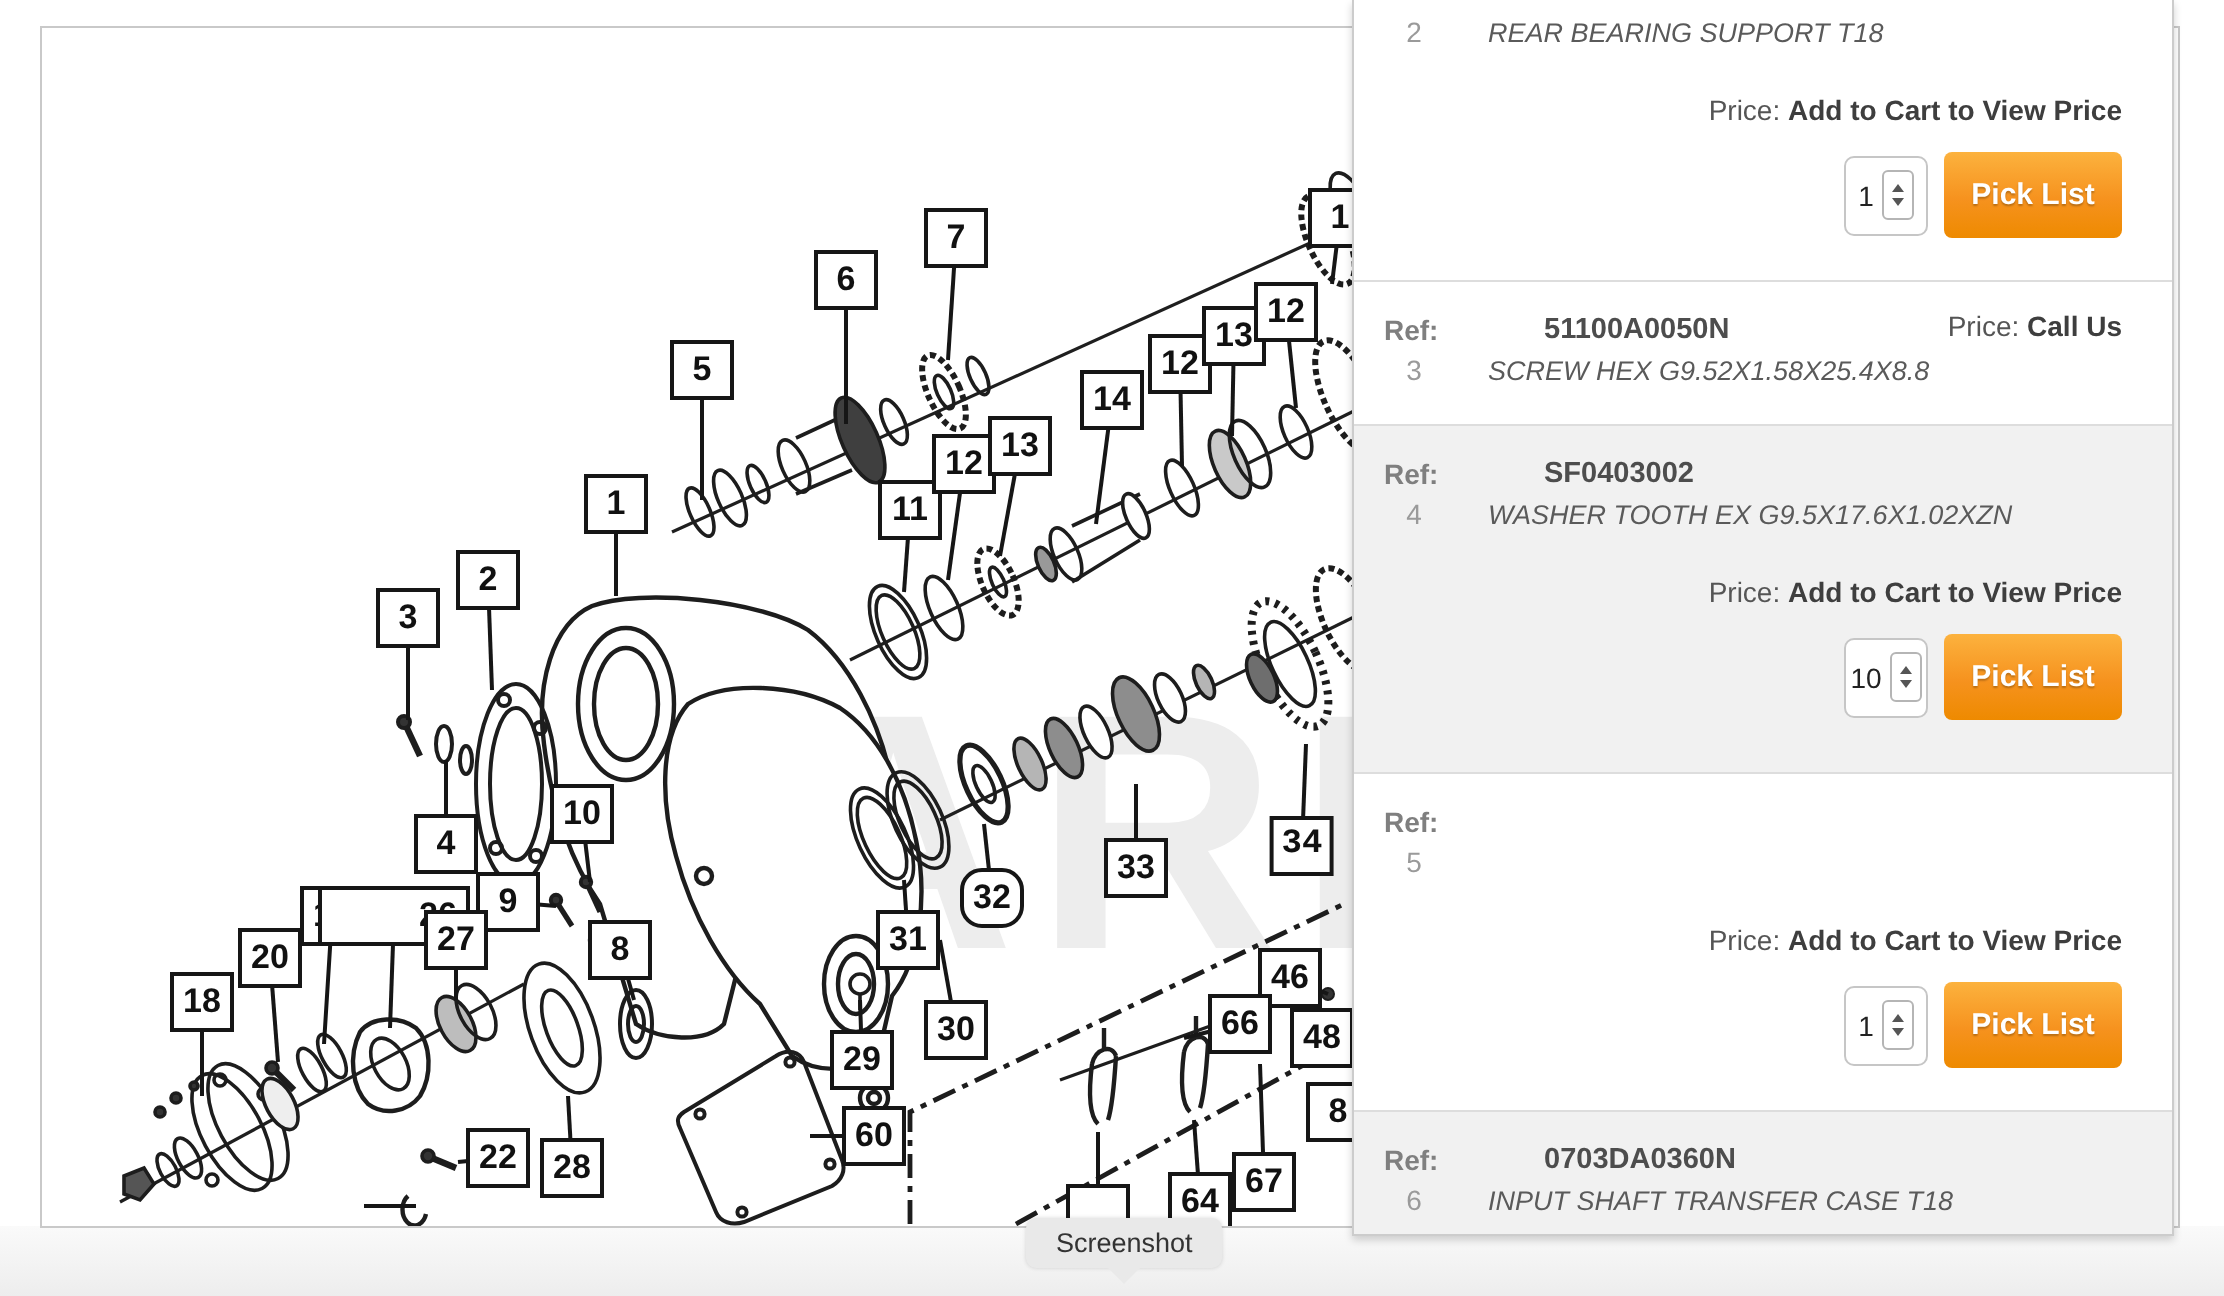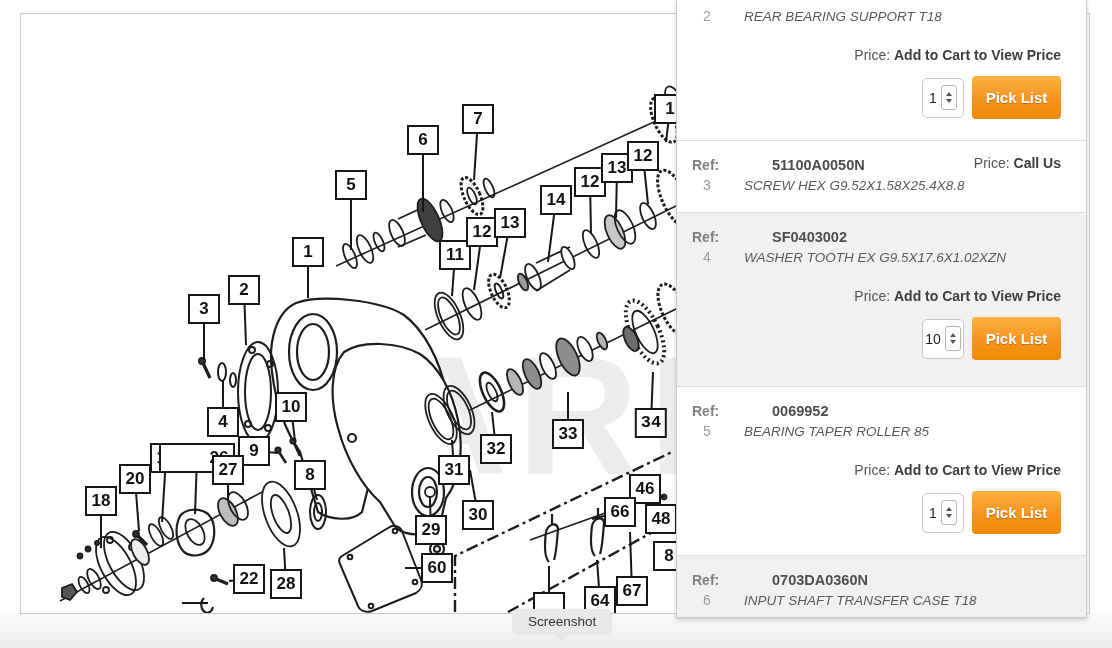--- a/index.html
+++ b/index.html
@@ -297,21 +297,21 @@
       <div class="callout" style="left: 114px; top: 465px;">20</div>
       <div class="callout" style="left: 145px; top: 444px;">19</div>
       <div class="callout" style="left: 176px; top: 444px; padding-left: 48px;">26</div>
       <div class="callout" style="left: 207px; top: 456px;">27</div>
       <div class="callout" style="left: 228px; top: 565px;">22</div>
       <div class="callout" style="left: 161px; top: 589px; margin-top: 40px;">23</div>
       <div class="callout" style="left: 265px; top: 570px;">28</div>
       <div class="callout" style="left: 410px; top: 516px;">29</div>
       <div class="callout" style="left: 457px; top: 501px;">30</div>
       <div class="callout" style="left: 433px; top: 456px;">31</div>
-      <div class="callout" style="left: 475px; top: 435px;">32</div>
+      <div class="callout" style="left: 475px; top: 435px; border-radius: 11px;">32</div>
       <div class="callout" style="left: 547px; top: 420px;">33</div>
       <div class="callout" style="left: 630px; top: 409px; font-family: Liberation Mono, monospace;">34</div>
       <div class="callout" style="left: 624px; top: 475px;">46</div>
       <div class="callout" style="left: 640px; top: 505px;">48</div>
       <div class="callout" style="left: 416px; top: 554px;">60</div>
       <div class="callout" style="left: 599px; top: 498px;">66</div>
       <div class="callout" style="left: 611px; top: 577px;">67</div>
       <div class="callout" style="left: 579px; top: 587px;">64</div>
       <div class="callout" style="left: 528px; top: 593px;"></div>
       <div class="callout" style="left: 648px; top: 542px;">8</div>
@@ -378,24 +378,20 @@
           </div>
           <button class="pick-btn">Pick List</button>
         </div>
       </div>
       <div class="row" style="height: 169px;">
         <div class="row-head">
           <div class="ref-col">
             <div class="ref-label">Ref:</div>
             <div class="ref-num">5</div>
           </div>
-          <div class="part-col">
-            <div class="part-num">0069952</div>
-            <div class="part-desc">BEARING TAPER ROLLER 85</div>
-          </div>
         </div>
         <div class="price-line">Price: <b>Add to Cart to View Price</b></div>
         <div class="controls">
           <div class="qty">
             <span class="qty-val">1</span>
             <span class="stepper">
               <span class="tri-up"></span>
               <span class="tri-dn"></span>
             </span>
           </div>

